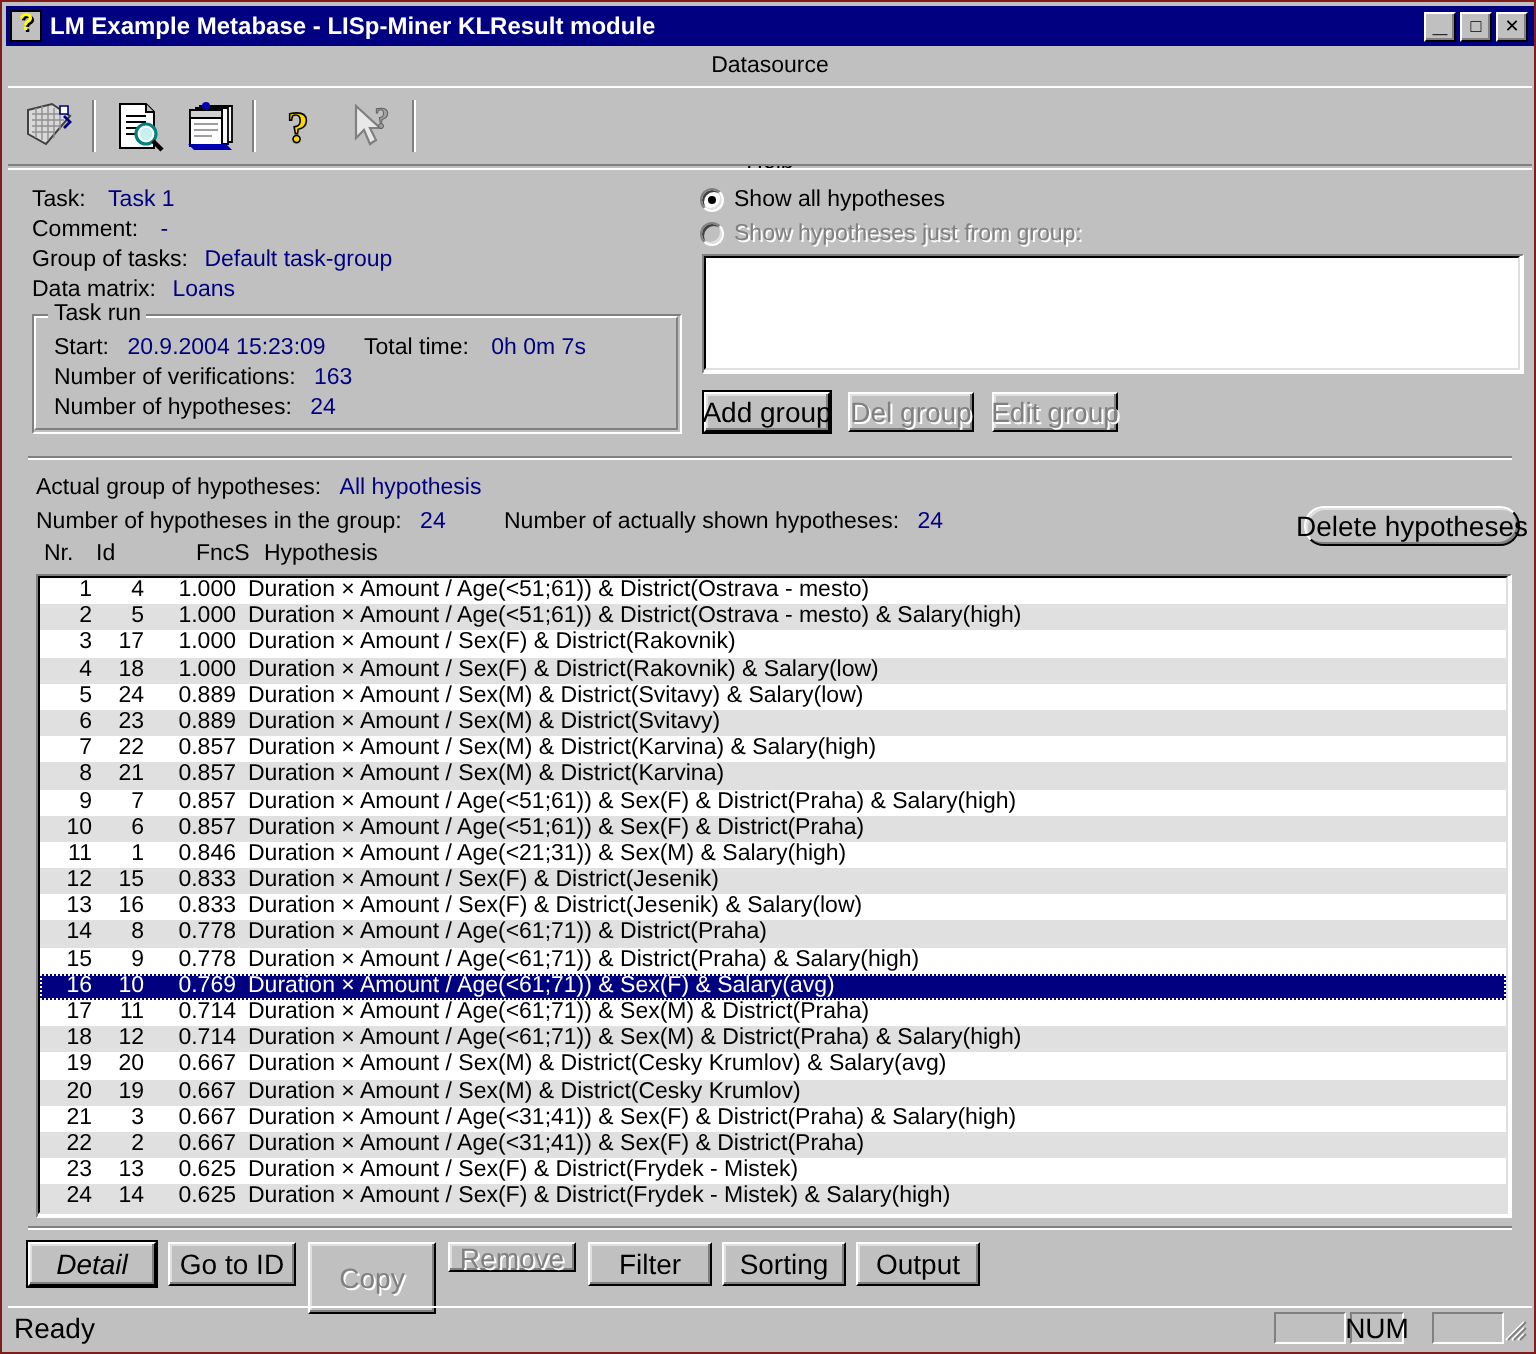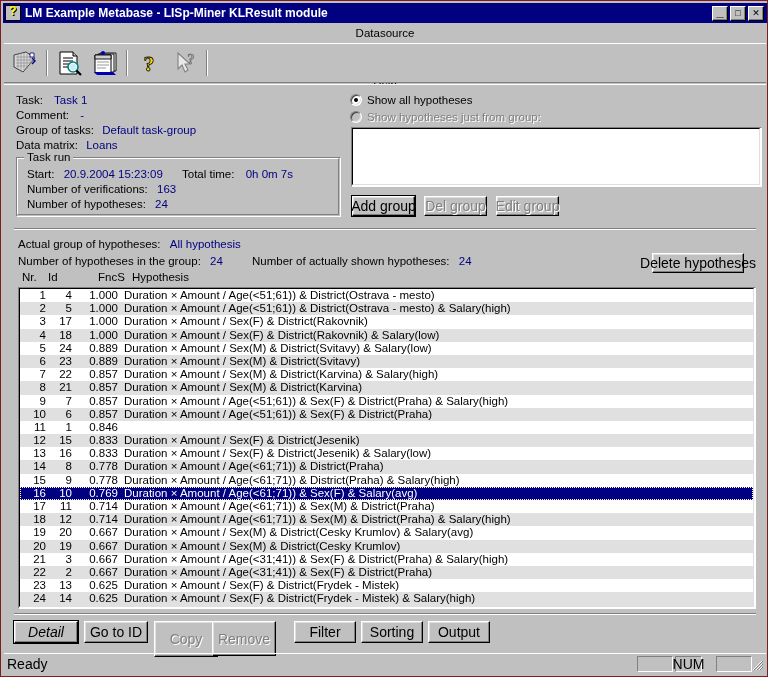--- a/index.html
+++ b/index.html
@@ -391,21 +391,21 @@
       <span class="val" style="margin-left:6px;">All hypothesis</span>
     </div>
     <div class="fieldline" style="left:14px; top:170px;">
       <span>Number of hypotheses in the group:</span>
       <span class="val" style="margin-left:6px;">24</span>
     </div>
     <div class="fieldline" style="left:248px; top:170px;">
       <span>Number of actually shown hypotheses:</span>
       <span class="val" style="margin-left:6px;">24</span>
     </div>
-    <div class="btn" style="left:648px; top:168px; width:92px; height:20px;">
+    <div class="btn" style="left:648px; top:168px; width:108px; height:20px;border-radius:10px;">
       <span>Delete hypotheses</span>
     </div>
 
     <div class="hdr-row" style="top:186px;">
       <span style="left:4px;">Nr.</span>
       <span style="left:30px;">Id</span>
       <span style="left:80px;">FncS</span>
       <span style="left:114px;">Hypothesis</span>
     </div>
 
@@ -468,20 +468,21 @@
           <div class="hrow alt">
             <span class="c-nr">10</span>
             <span class="c-id">6</span>
             <span class="c-fncs">0.857</span>
             <span class="c-hyp">Duration × Amount / Age(&lt;51;61)) &amp; Sex(F) &amp; District(Praha)</span>
           </div>
           <div class="hrow">
             <span class="c-nr">11</span>
             <span class="c-id">1</span>
             <span class="c-fncs">0.846</span>
+            <span class="c-hyp">Duration × Amount / Age(&lt;21;31)) &amp; Sex(M) &amp; Salary(high)</span>
           </div>
           <div class="hrow alt">
             <span class="c-nr">12</span>
             <span class="c-id">15</span>
             <span class="c-fncs">0.833</span>
             <span class="c-hyp">Duration × Amount / Sex(F) &amp; District(Jesenik)</span>
           </div>
           <div class="hrow">
             <span class="c-nr">13</span>
             <span class="c-id">16</span>
@@ -562,21 +563,21 @@
     <div id="bottom-buttons-host">
         <div class="btn default" style="left: 10px; top: 536px; width: 64px; height: 22px; font-style: italic;">
           <span>Detail</span>
         </div>
         <div class="btn" style="left: 80px; top: 536px; width: 64px; height: 22px;">
           <span>Go to ID</span>
         </div>
         <div class="btn disabled" style="left: 150px; top: 536px; width: 64px; height: 36px;">
           <span>Copy</span>
         </div>
-        <div class="btn disabled" style="left: 208px; top: 536px; width: 64px; height: 35px;">
+        <div class="btn disabled" style="left: 220px; top: 536px; width: 64px; height: 15px;">
           <span>Remove</span>
         </div>
         <div class="btn" style="left: 290px; top: 536px; width: 62px; height: 22px;">
           <span>Filter</span>
         </div>
         <div class="btn" style="left: 357px; top: 536px; width: 62px; height: 22px;">
           <span>Sorting</span>
         </div>
         <div class="btn" style="left: 424px; top: 536px; width: 62px; height: 22px;">
           <span>Output</span>

